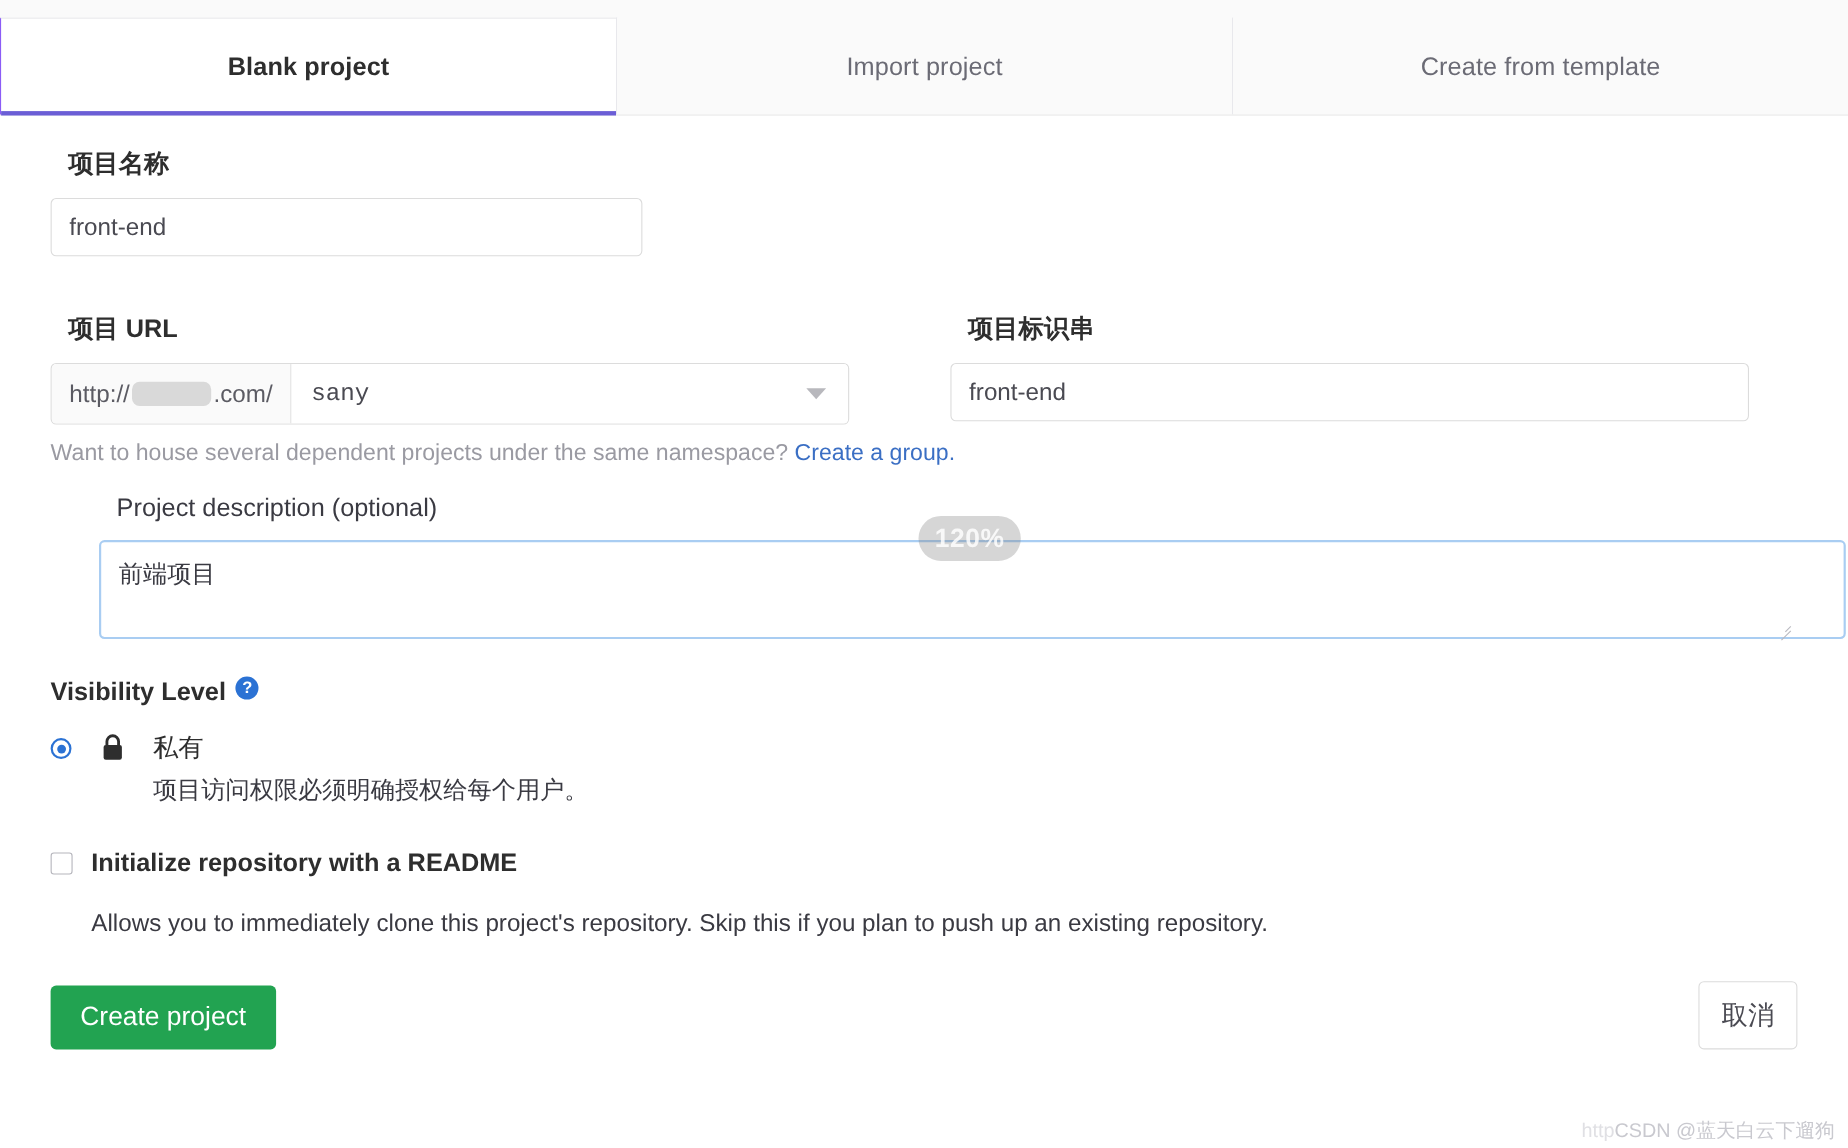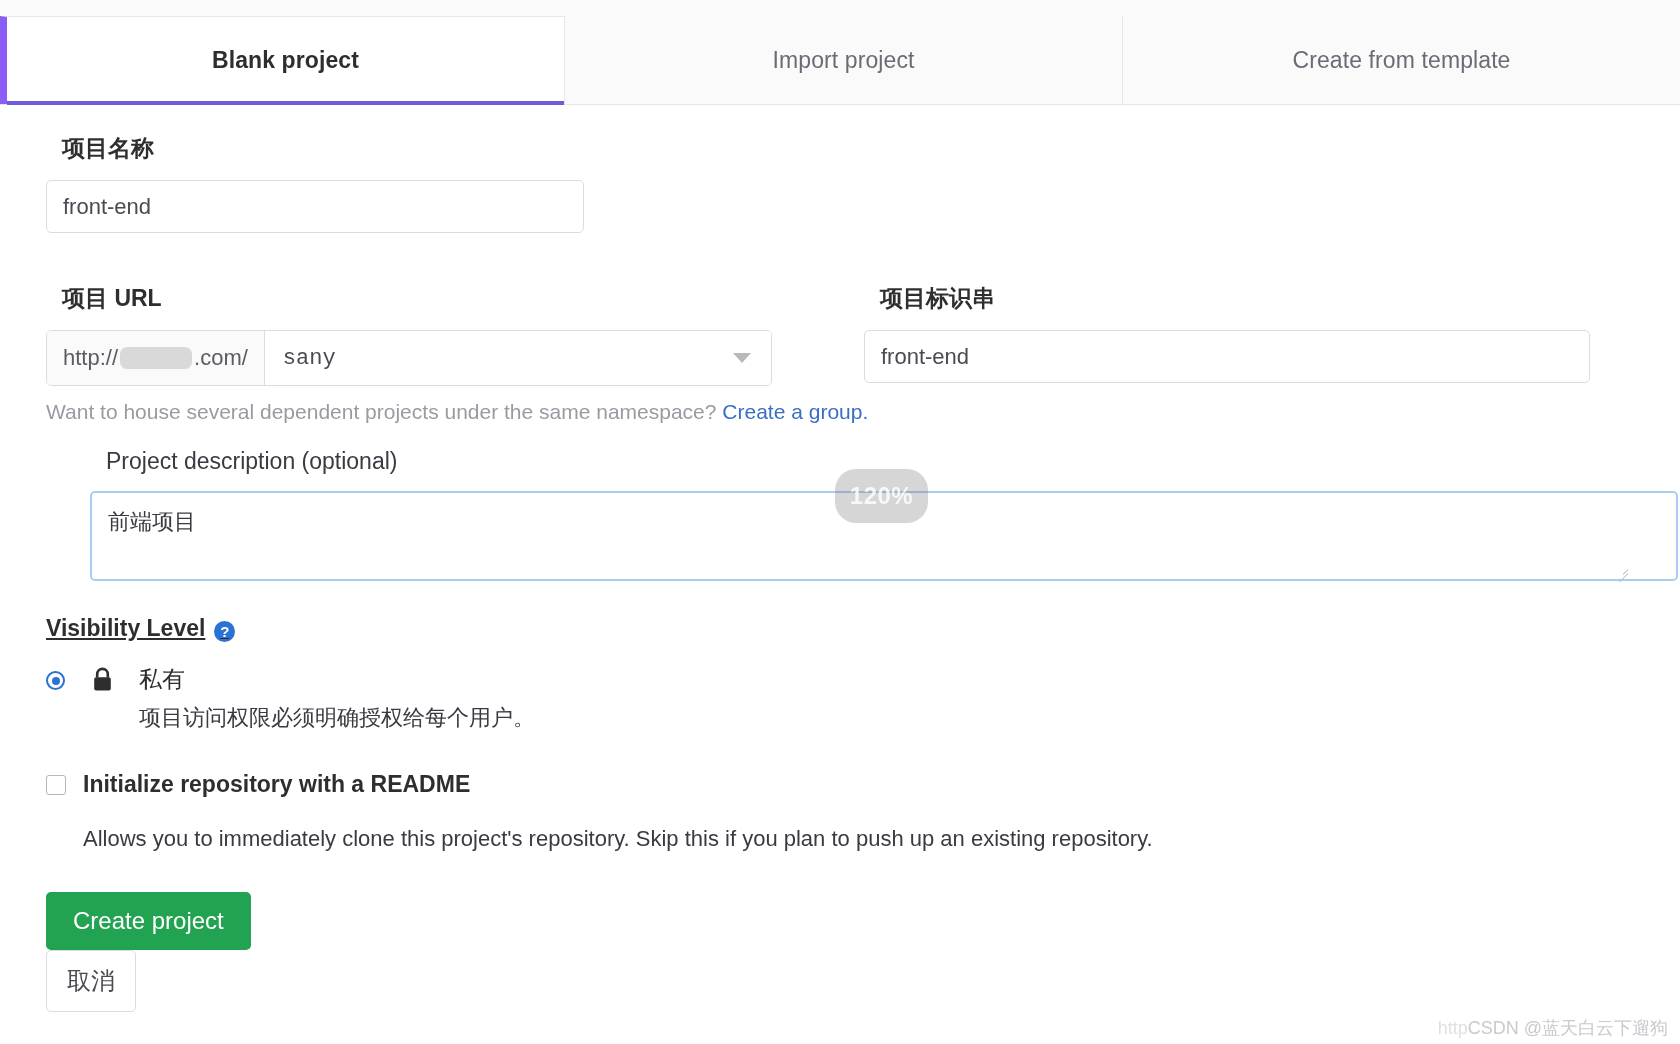--- a/index.html
+++ b/index.html
@@ -37,21 +37,21 @@
     border-right: 1px solid #e8e8ec;
     position: relative;
     cursor: pointer;
     letter-spacing: .1px;
   }
   .tab:last-child { border-right: none; }
   .tab.active {
     background: #ffffff;
     color: #2e2e2e;
     font-weight: bold;
-    border-left: 7px solid #8b5cf6;
+    border-left: 1px solid #8b5cf6;
     border-top: 1px solid #e8e8ec;
     border-right: 1px solid #e8e8ec;
   }
   .tab.active::after {
     content: "";
     position: absolute;
     left: 0; right: 0; bottom: -1px;
     height: 4px;
     background: #6b5ed6;
   }
@@ -188,42 +188,41 @@
     transform-origin: right center;
   }
   .resize-grip i:nth-child(1) { bottom: 2px; width: 12px; transform: rotate(-45deg); }
   .resize-grip i:nth-child(2) { bottom: 6px; width: 7px;  transform: rotate(-45deg); }
 
   .zoom-badge {
     position: absolute;
     left: 745px;
     top: -22px;
     width: 93px;
-    height: 54px;
+    height: 41px;
     border-radius: 21px;
     background: rgba(120,120,120,0.30);
     color: rgba(255,255,255,0.82);
     font-size: 24px;
     font-weight: bold;
     display: flex;
     align-items: center;
     justify-content: center;
     letter-spacing: .5px;
   }
 
   
   .vis-block { margin-top: 34px; }
   .vis-title {
     font-size: 23px;
     font-weight: bold;
     color: #2e2e2e;
     display: flex;
-    align-items: flex-end;
+    align-items: flex-start;
     gap: 9px;
-    text-decoration: underline;
   }
   .help-icon {
     width: 21px; height: 21px;
     border-radius: 50%;
     background: #2b72d4;
     color: #fff;
     font-size: 15px;
     font-weight: bold;
     display: inline-flex;
     align-items: center;
@@ -293,23 +292,22 @@
     margin-left: 37px;
     margin-top: 28px;
     font-size: 22px;
     color: #3a3a42;
   }
 
   
   .footer {
     margin-top: 40px;
     display: flex;
-    align-items: flex-start;
+    align-items: flex-end;
     justify-content: space-between;
-    flex-direction: column;
   }
   .btn-create {
     background: #22a351;
     color: #fff;
     border: none;
     border-radius: 5px;
     font-size: 24px;
     padding: 15px 27px;
     cursor: pointer;
     font-family: "Liberation Sans", sans-serif;

